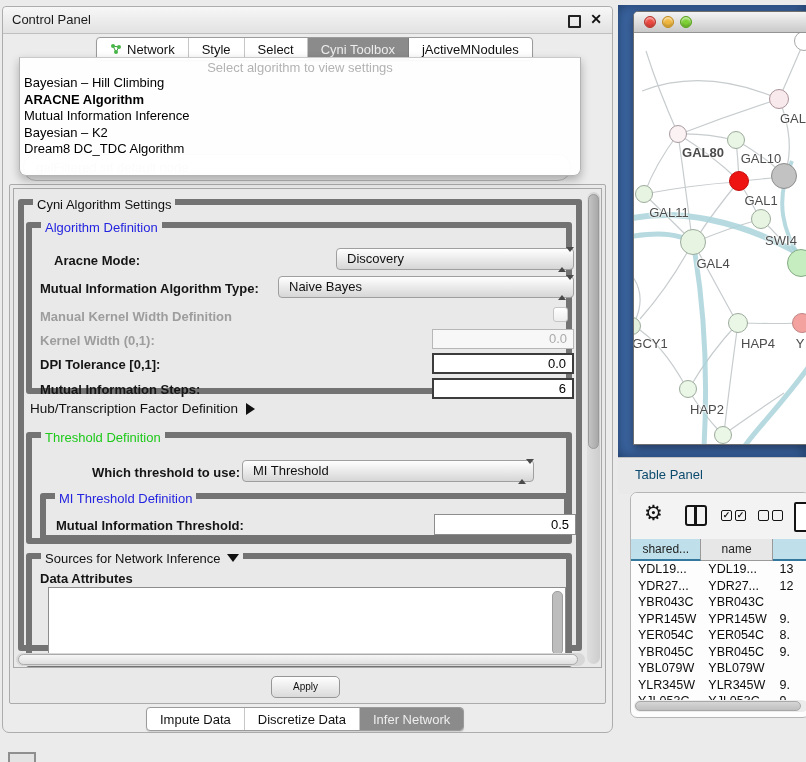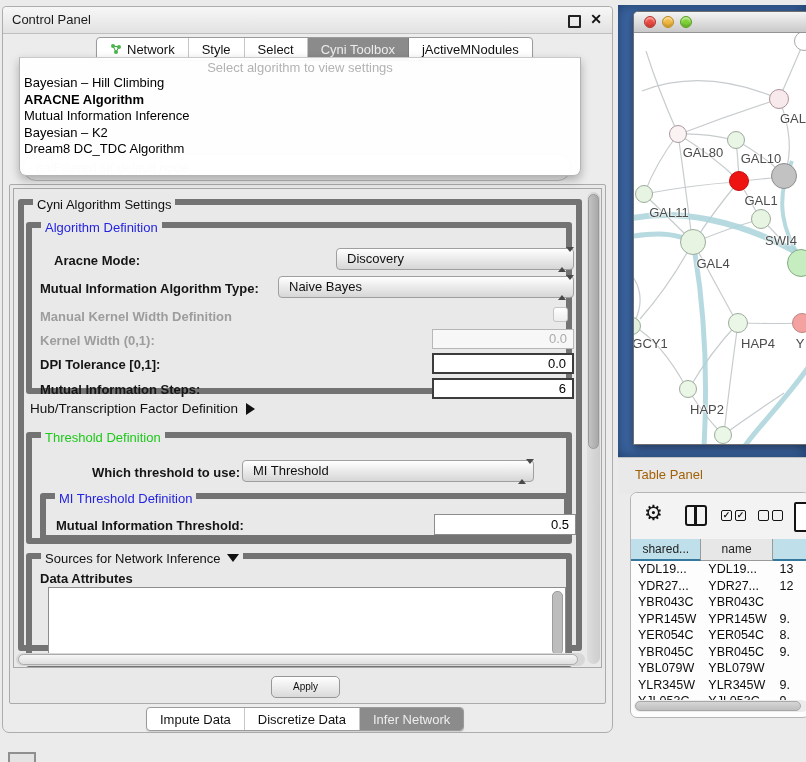--- a/index.html
+++ b/index.html
@@ -86,21 +86,21 @@
   .tl-red{left:10px;background:#ec4a41;border:1px solid #b5352e}
   .tl-yellow{left:28px;background:#f0b73f;border:1px solid #c08c1e}
   .tl-green{left:46px;background:#7ed135;border:1px solid #59a01e}
   #net-content{position:absolute;left:0;top:21px;width:174px;height:411px;overflow:hidden;background:#fff}
   #edge-svg{position:absolute;left:0;top:0}
   .net-node{position:absolute;border-radius:50%;box-sizing:border-box}
   .net-label{position:absolute;transform:translate(-50%,-50%);font-size:13px;color:#4c4c4c;white-space:nowrap;
     text-shadow:0 0 2px #fff,0 0 2px #fff,0 0 3px #fff}
   
   #table-label-row{position:absolute;left:618px;top:457px;width:188px;height:36px;background:#e9e9e9;border-top:1px solid #c2c2c2}
-  #table-label{position:absolute;left:17px;top:9px;font-size:13px;color:#a16207}
+  #table-label{position:absolute;left:17px;top:9px;font-size:13px;color:#0c4a6e}
   #table-box{position:absolute;left:630px;top:492px;width:180px;height:226px;background:#fdfdfd;
     border:1px solid #b5b5b5;border-radius:7px;box-sizing:border-box;overflow:hidden}
   #tb-toolbar{position:absolute;left:0;top:0;width:100%;height:46px;background:#f3f3f3}
   #tb-gear{position:absolute;left:13px;top:8px;font-size:21px;color:#141414}
   #tb-split{position:absolute;left:54px;top:12px;width:22px;height:21px;border:2.5px solid #141414;border-radius:3px;box-sizing:border-box}
   #tb-split::after{content:"";position:absolute;left:7px;top:0;width:2.5px;height:100%;background:#141414}
   .cb-pair{position:absolute;top:17px;display:flex;gap:3px}
   .cb{width:11px;height:11px;border:1.5px solid #141414;border-radius:2px;box-sizing:border-box;
       font-size:9px;line-height:8px;text-align:center;color:#141414;font-weight:bold}
   #tb-doc{position:absolute;left:163px;top:9px;width:20px;height:26px;border:2px solid #141414;border-radius:2px;background:#fff}
@@ -295,21 +295,21 @@
           <path d="M-6,186 C40,176 105,184 178,228" fill="none" stroke="#a9d3da" stroke-width="6" stroke-opacity="0.85"></path>
           <path d="M-6,204 C30,198 45,202 59,209" fill="none" stroke="#a9d3da" stroke-width="5" stroke-opacity="0.85"></path>
           <path d="M59,209 C70,270 74,340 70,414" fill="none" stroke="#a9d3da" stroke-width="5" stroke-opacity="0.85"></path>
           <path d="M158,128 C140,168 148,200 172,234" fill="none" stroke="#a9d3da" stroke-width="4" stroke-opacity="0.85"></path>
           <path d="M176,332 C152,366 126,392 110,414" fill="none" stroke="#a9d3da" stroke-width="5" stroke-opacity="0.85"></path>
         </svg>
     <div class="net-node" style="left: 160px; top: -2px; width: 20px; height: 20px; background: rgb(255, 255, 255); border: 1.5px solid rgb(168, 168, 168);"></div>
         <div class="net-node" style="left: 135px; top: 56px; width: 20px; height: 20px; background: rgb(248, 233, 237); border: 1.5px solid rgb(171, 147, 152);"></div>
         <div class="net-label" style="left: 159px; top: 85px;">GAL</div>
         <div class="net-node" style="left: 35px; top: 92px; width: 18px; height: 18px; background: rgb(251, 242, 244); border: 1.5px solid rgb(168, 155, 160);"></div>
-        <div class="net-label" style="left: 69px; top: 119px;">GAL80</div>
+        <div class="net-label" style="left: 69px; top: 119px; font-weight: bold;">GAL80</div>
         <div class="net-node" style="left: 93px; top: 98px; width: 18px; height: 18px; background: rgb(233, 245, 229); border: 1.5px solid rgb(156, 171, 156);"></div>
         <div class="net-label" style="left: 127px; top: 125px;">GAL10</div>
         <div class="net-node" style="left: 95px; top: 138px; width: 20px; height: 20px; background: rgb(238, 20, 17); border: 1.5px solid rgb(196, 15, 15);"></div>
         <div class="net-label" style="left: 127px; top: 167px;">GAL1</div>
         <div class="net-node" style="left: 137px; top: 130px; width: 26px; height: 26px; background: rgb(194, 194, 194); border: 1.5px solid rgb(141, 141, 141);"></div>
         <div class="net-node" style="left: 1px; top: 152px; width: 18px; height: 18px; background: rgb(231, 244, 226); border: 1.5px solid rgb(156, 171, 156);"></div>
         <div class="net-label" style="left: 35px; top: 179px;">GAL11</div>
         <div class="net-node" style="left: 117px; top: 176px; width: 20px; height: 20px; background: rgb(231, 244, 226); border: 1.5px solid rgb(156, 171, 156);"></div>
         <div class="net-label" style="left: 147px; top: 207px;">SWI4</div>
         <div class="net-node" style="left: 153px; top: 216px; width: 28px; height: 28px; background: rgb(197, 237, 192); border: 1.5px solid rgb(132, 170, 132);"></div>

